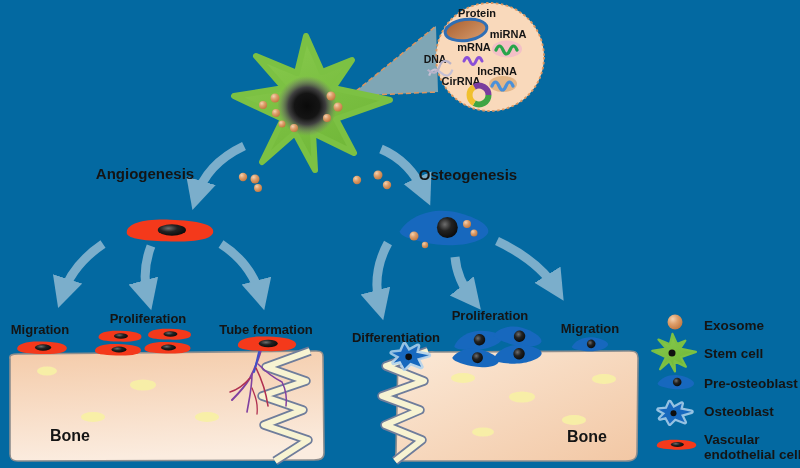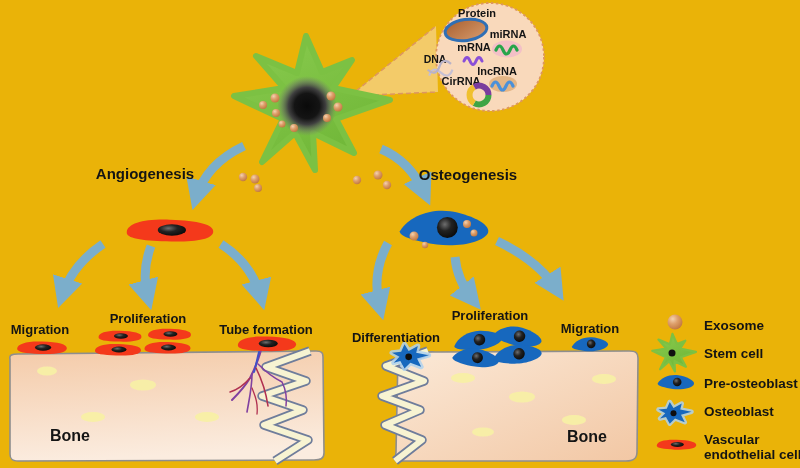--- a/index.html
+++ b/index.html
@@ -1,16 +1,16 @@
 <!DOCTYPE html>
 <html><head>
 <meta charset="utf-8">
 <style>
   html,body{margin:0;padding:0;background:#ffffff;}
-  #stage{position:relative;width:800px;height:468px;background:#eab308;overflow:hidden;}
+  #stage{position:relative;width:800px;height:468px;background:#0369a1;overflow:hidden;}
   svg{display:block;}
   text{fill:#141414;font-family:"Liberation Sans","DejaVu Sans",sans-serif;font-weight:700;}
   .s10{font-size:10.5px}.s11{font-size:11px}.s13{font-size:13px}.s135{font-size:13.5px}
   .s15{font-size:15px}.s16{font-size:16px}
   .mid{text-anchor:middle}
 </style>
 </head>
 <body>
 
 <div id="stage">

